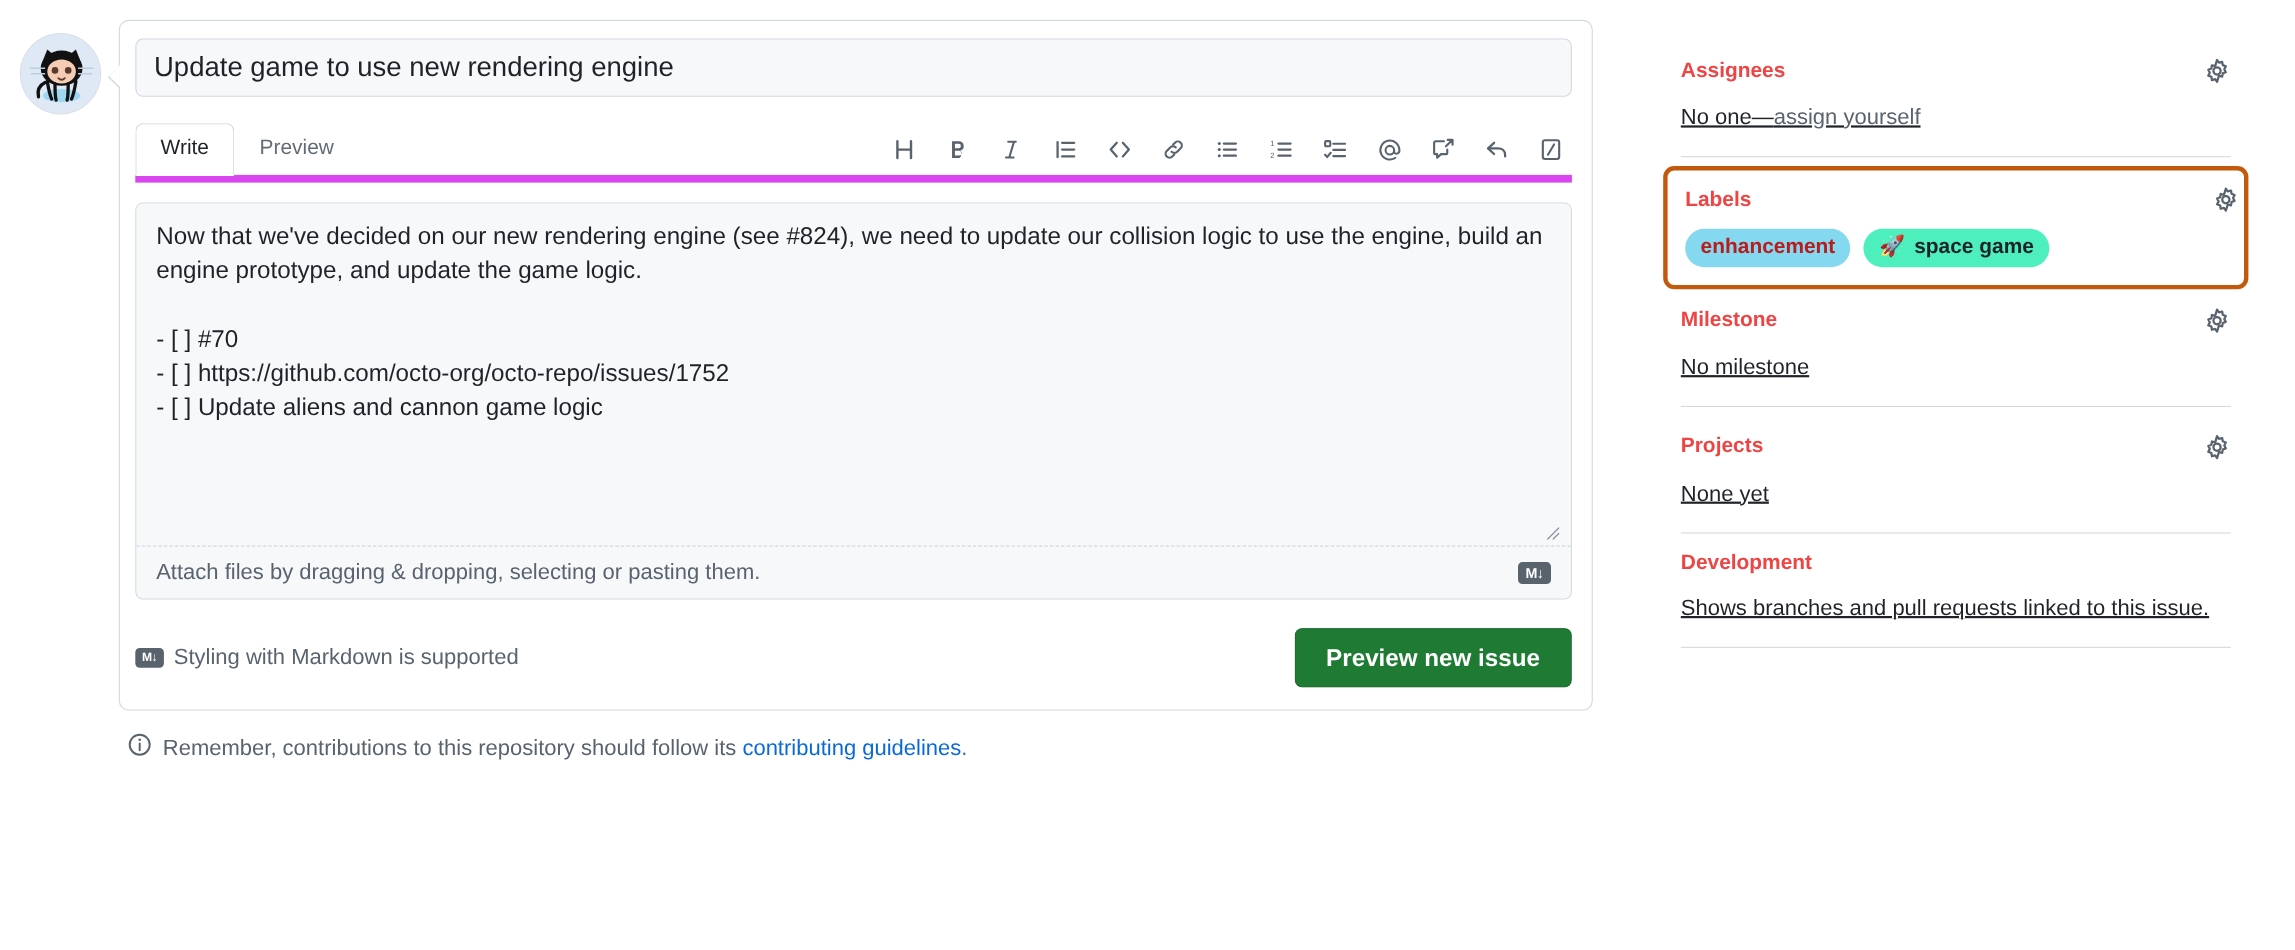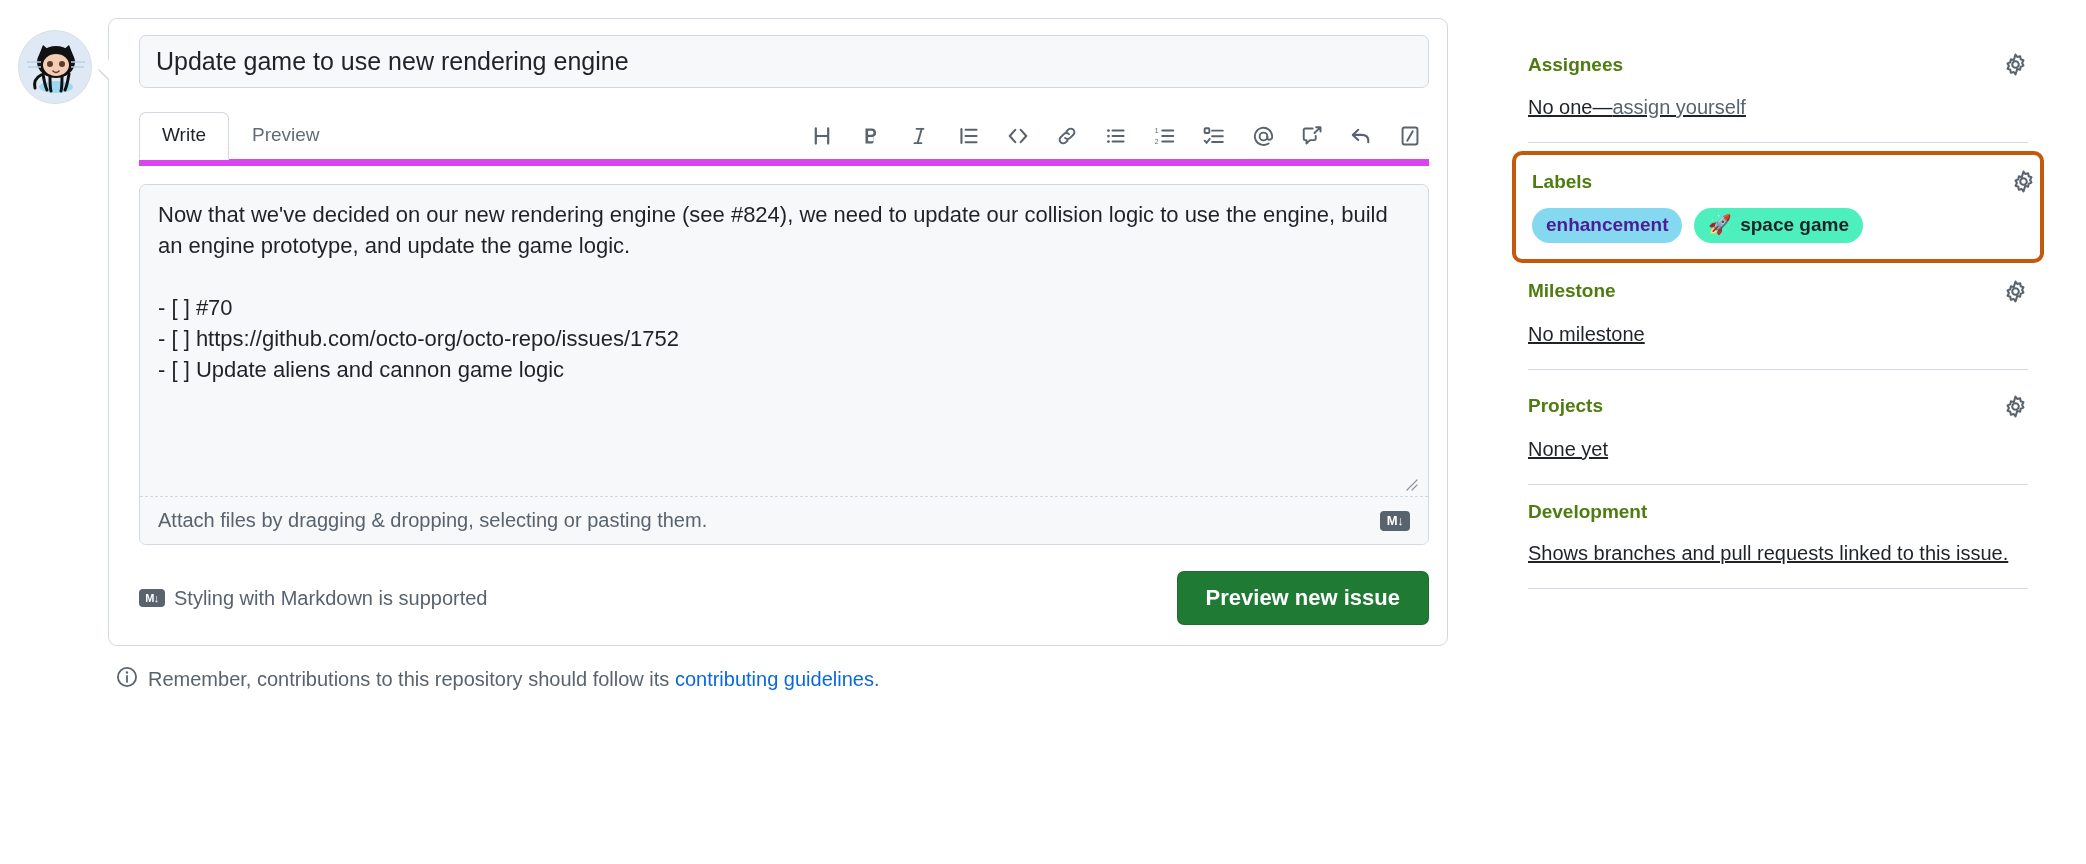--- a/index.html
+++ b/index.html
@@ -55,21 +55,21 @@
   
   .composer-wrap {
     flex: 1 1 auto;
     position: relative;
     padding-top: 4px;
   }
   .composer {
     border: 1px solid #d1d9e0;
     border-radius: 9px;
     background: #ffffff;
-    padding: 16px 18px 16px 30px;
+    padding: 16px 18px 16px 14px;
     position: relative;
   }
   .composer::before,
   .composer::after {
     content: "";
     position: absolute;
     top: 40px;
     width: 0; height: 0;
     border-style: solid;
   }
@@ -258,21 +258,21 @@
     border-bottom: 1px solid #d1d9e0;
     position: relative;
   }
   .side-section:first-child { padding-top: 0; }
   .side-section.last { border-bottom: 1px solid #d1d9e0; }
   .side-head {
     display: flex;
     align-items: center;
     font-size: 19px;
     font-weight: bold;
-    color: #4d7c0f;
+    color: #ef4444;
     margin-bottom: 16px;
     gap: 48px;
   }
   .gear {
     margin-left: auto;
     color: #59636e;
     cursor: pointer;
     display: flex;
     align-items: center;
   }
@@ -488,21 +488,21 @@
       <div class="side-head">
         <span>Labels</span>
         <span class="gear">
           <svg width="25" height="25" viewBox="0 0 16 16" fill="none" stroke="currentColor" stroke-width="1.3">
             <circle cx="8" cy="8" r="2.1"></circle>
             <path d="M8 1.6 9.1 3.2l1.9-.5.3 1.9 1.8.7-.9 1.7.9 1.7-1.8.7-.3 1.9-1.9-.5L8 14.4 6.9 12.8l-1.9.5-.3-1.9-1.8-.7.9-1.7L2.9 7.3l1.8-.7.3-1.9 1.9.5Z" stroke-linejoin="round"></path>
           </svg>
         </span>
       </div>
       <div class="label-row">
-        <span class="label-chip" id="chip0" style="background: rgb(132, 216, 239); color: #4c1d95;">
+        <span class="label-chip" id="chip0" style="background: rgb(132, 216, 239); color: #b91c1c;">
           <span>enhancement</span>
         </span>
         <span class="label-chip" id="chip1" style="background: rgb(77, 240, 189); color: rgb(31, 35, 40);">
           <span>🚀</span>
           <span>space game</span>
         </span>
       </div>
     </div>
 
     <div class="side-section">

